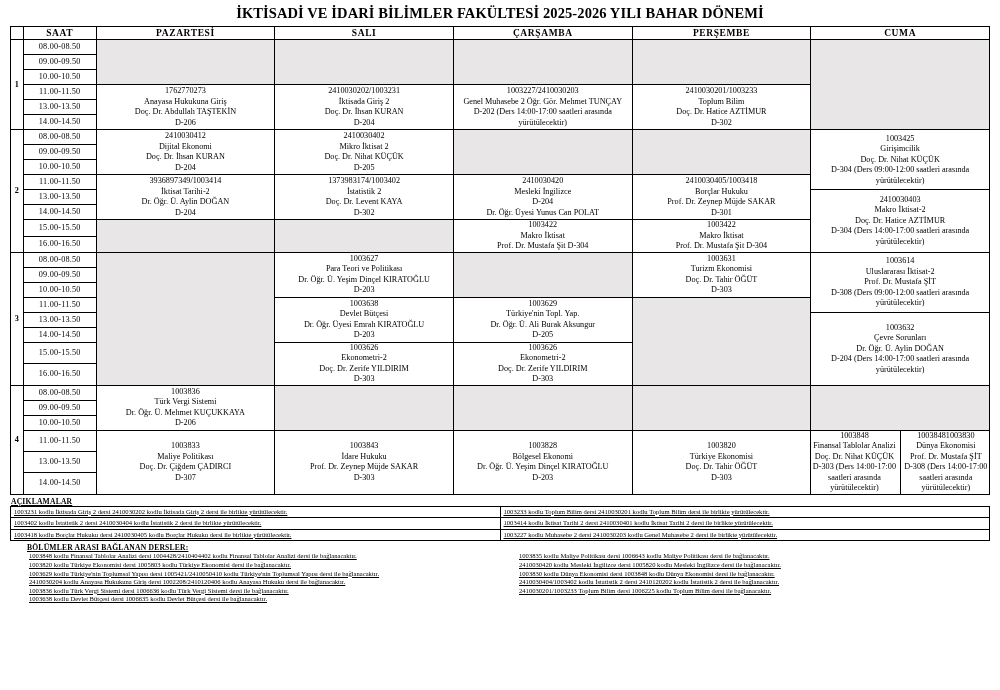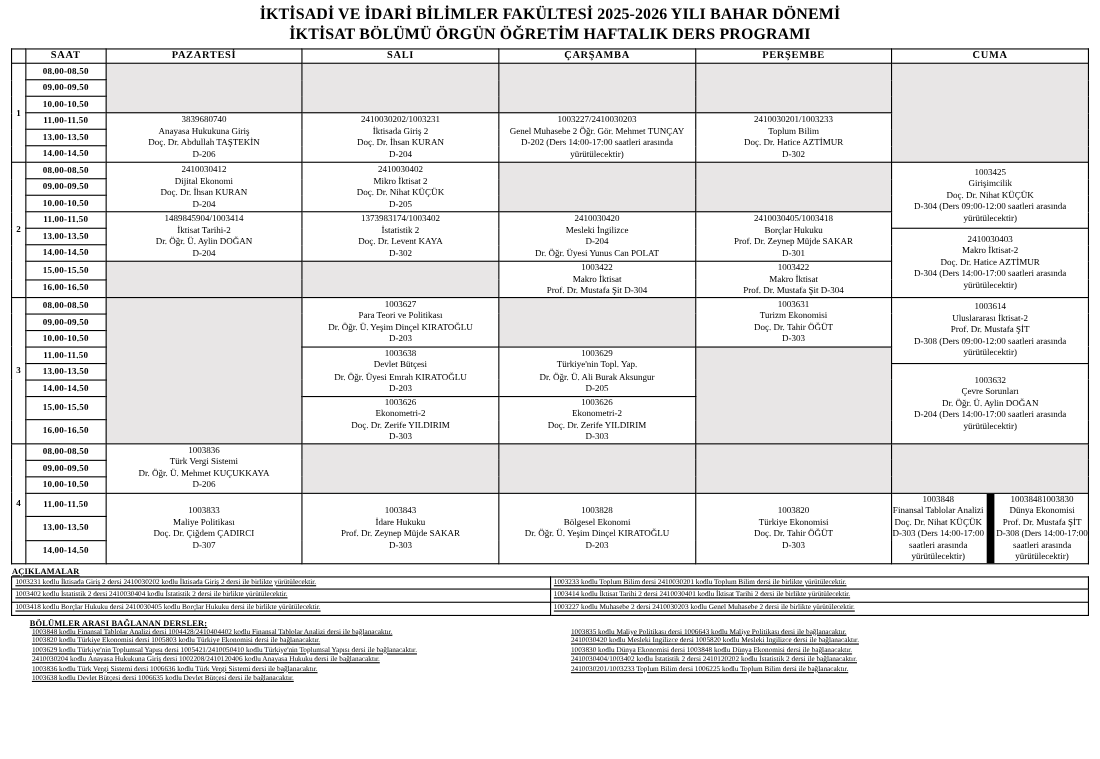--- a/index.html
+++ b/index.html
@@ -51,21 +51,21 @@
   .col-num { width: 12px; }
   .col-saat { width: 68px; }
   .col-day  { width: 167px; }
 
   td.daynum {
     font-weight: bold;
     font-size: 10px;
   }
   td.hour {
     font-size: 8.4px;
-    font-weight: bold;
+    font-weight: normal;
     height: 15px;
     letter-spacing: 0.2px;
   }
   .cell-txt { padding: 1px 2px; }
   .cell-txt div { white-space: normal; }
 
   
   td.shade { background: #e8e6e6; }
 
   
@@ -98,21 +98,20 @@
   table.notes-tbl td.nb { border: none; padding: 0 3px; }
   .note-row { white-space: nowrap; overflow: hidden; }
 </style>
 </head>
 <body>
 
 <div class="page">
 
   <div class="title-block">
     <div class="title-line">İKTİSADİ VE İDARİ BİLİMLER FAKÜLTESİ 2025-2026 YILI BAHAR DÖNEMİ</div>
-    <div class="title-line">İKTİSAT BÖLÜMÜ ÖRGÜN ÖĞRETİM HAFTALIK DERS PROGRAMI</div>
   </div>
 
   <table class="sched">
     <colgroup>
       <col class="col-num">
         <col class="col-saat">
       <col class="col-day">
         <col class="col-day">
         <col class="col-day">
         <col class="col-day">
@@ -142,21 +141,21 @@
       </tr>
       <tr>
         <td class="hour">09.00-09.50</td>
       </tr>
       <tr>
         <td class="hour">10.00-10.50</td>
       </tr>
       <tr>
         <td class="hour">11.00-11.50</td>
         <td class="cell-txt" rowspan="3">
-          <div>3839680740</div>
+          <div>1762770273</div>
           <div>Anayasa Hukukuna Giriş</div>
           <div>Doç. Dr. Abdullah TAŞTEKİN</div>
           <div>D-206</div>
         </td>
         <td class="cell-txt" rowspan="3">
           <div>2410030202/1003231</div>
           <div>İktisada Giriş 2</div>
           <div>Doç. Dr. İhsan KURAN</div>
           <div>D-204</div>
         </td>
@@ -206,21 +205,21 @@
       </tr>
       <tr>
         <td class="hour">09.00-09.50</td>
       </tr>
       <tr>
         <td class="hour">10.00-10.50</td>
       </tr>
       <tr>
         <td class="hour">11.00-11.50</td>
         <td class="cell-txt" rowspan="3">
-          <div>1489845904/1003414</div>
+          <div>3936897349/1003414</div>
           <div>İktisat Tarihi-2</div>
           <div>Dr. Öğr. Ü. Aylin DOĞAN</div>
           <div>D-204</div>
         </td>
         <td class="cell-txt" rowspan="3">
           <div>1373983174/1003402</div>
           <div>İstatistik 2</div>
           <div>Doç. Dr. Levent KAYA</div>
           <div>D-302</div>
         </td>
@@ -386,21 +385,21 @@
           <div>D-203</div>
         </td>
         <td class="cell-txt" rowspan="3">
           <div>1003820</div>
           <div>Türkiye Ekonomisi</div>
           <div>Doç. Dr. Tahir ÖĞÜT</div>
           <div>D-303</div>
         </td>
         <td class="cell-txt" rowspan="3">
           <div style="display:flex;">
-            <div style="flex:1; padding-right:2px; border-right:7px solid #000000;">
+            <div style="flex:1; padding-right:2px; border-right:1px solid #000000;">
               <div>1003848</div>
               <div>Finansal Tablolar Analizi</div>
               <div>Doç. Dr. Nihat KÜÇÜK</div>
               <div>D-303 (Ders 14:00-17:00 saatleri arasında yürütülecektir)</div>
             </div>
             <div style="flex:1; padding-left:2px;">
               <div>10038481003830</div>
               <div>Dünya Ekonomisi</div>
               <div>Prof. Dr. Mustafa ŞİT</div>
               <div>D-308 (Ders 14:00-17:00 saatleri arasında yürütülecektir)</div>

